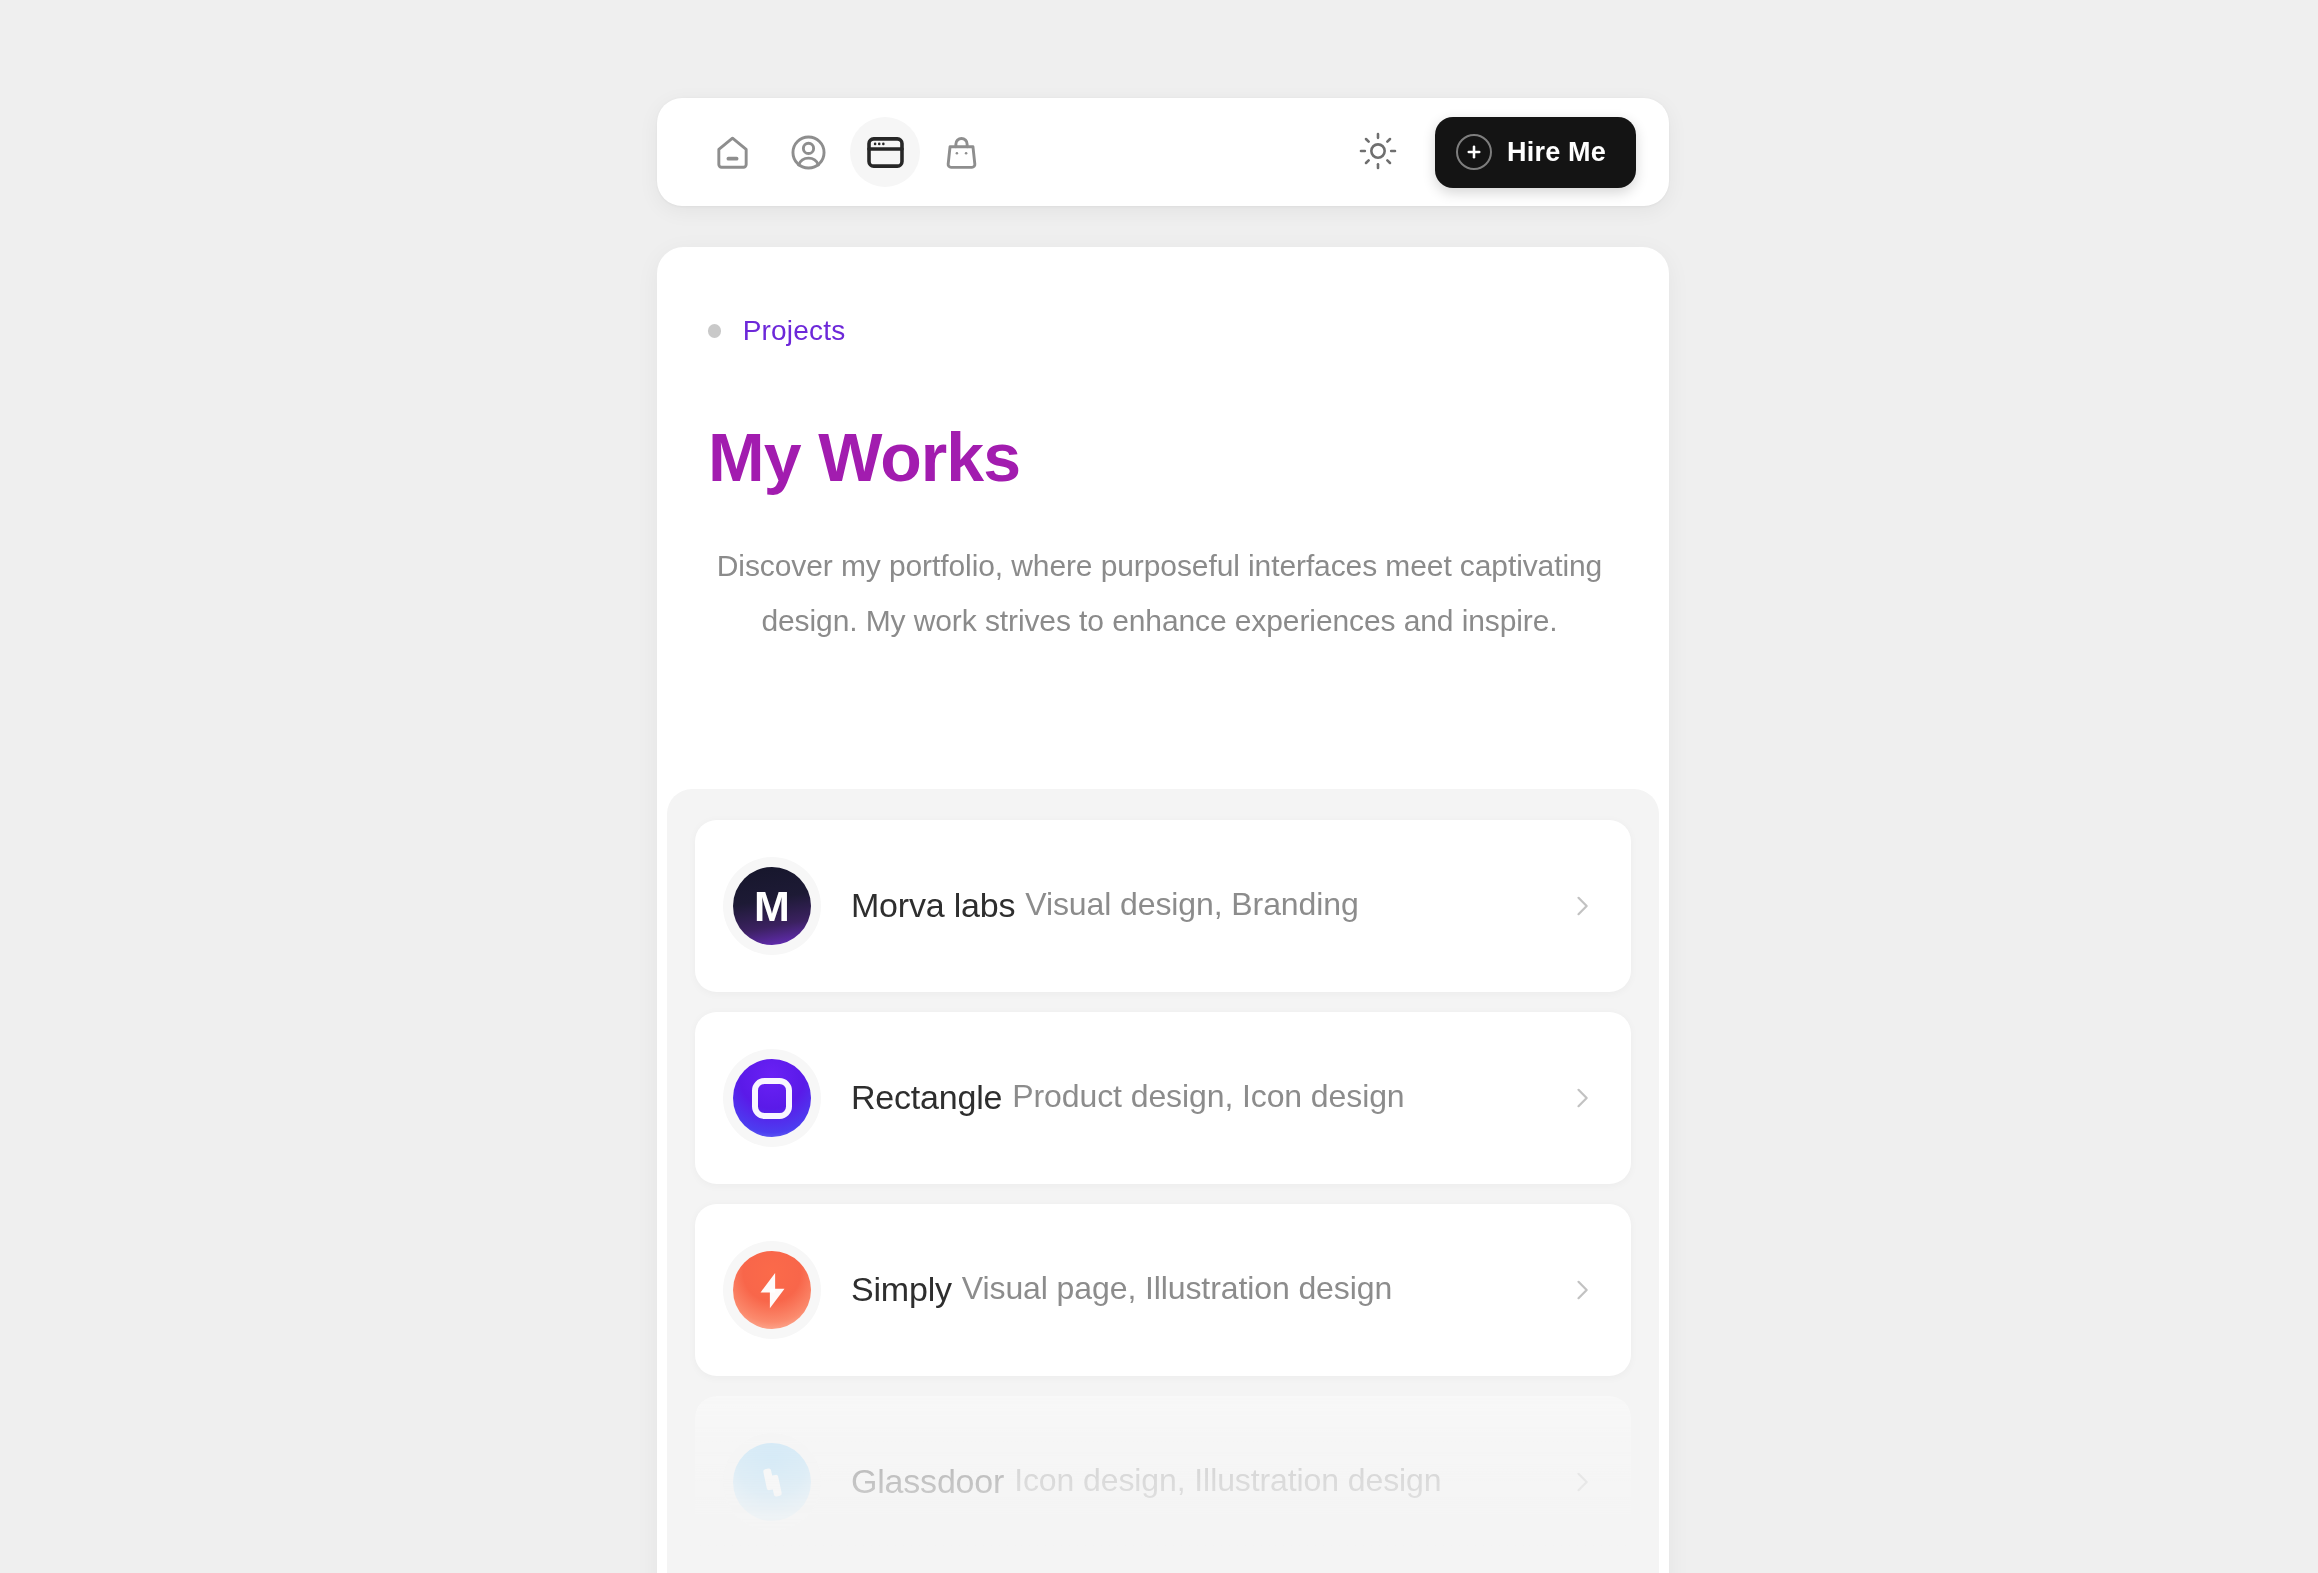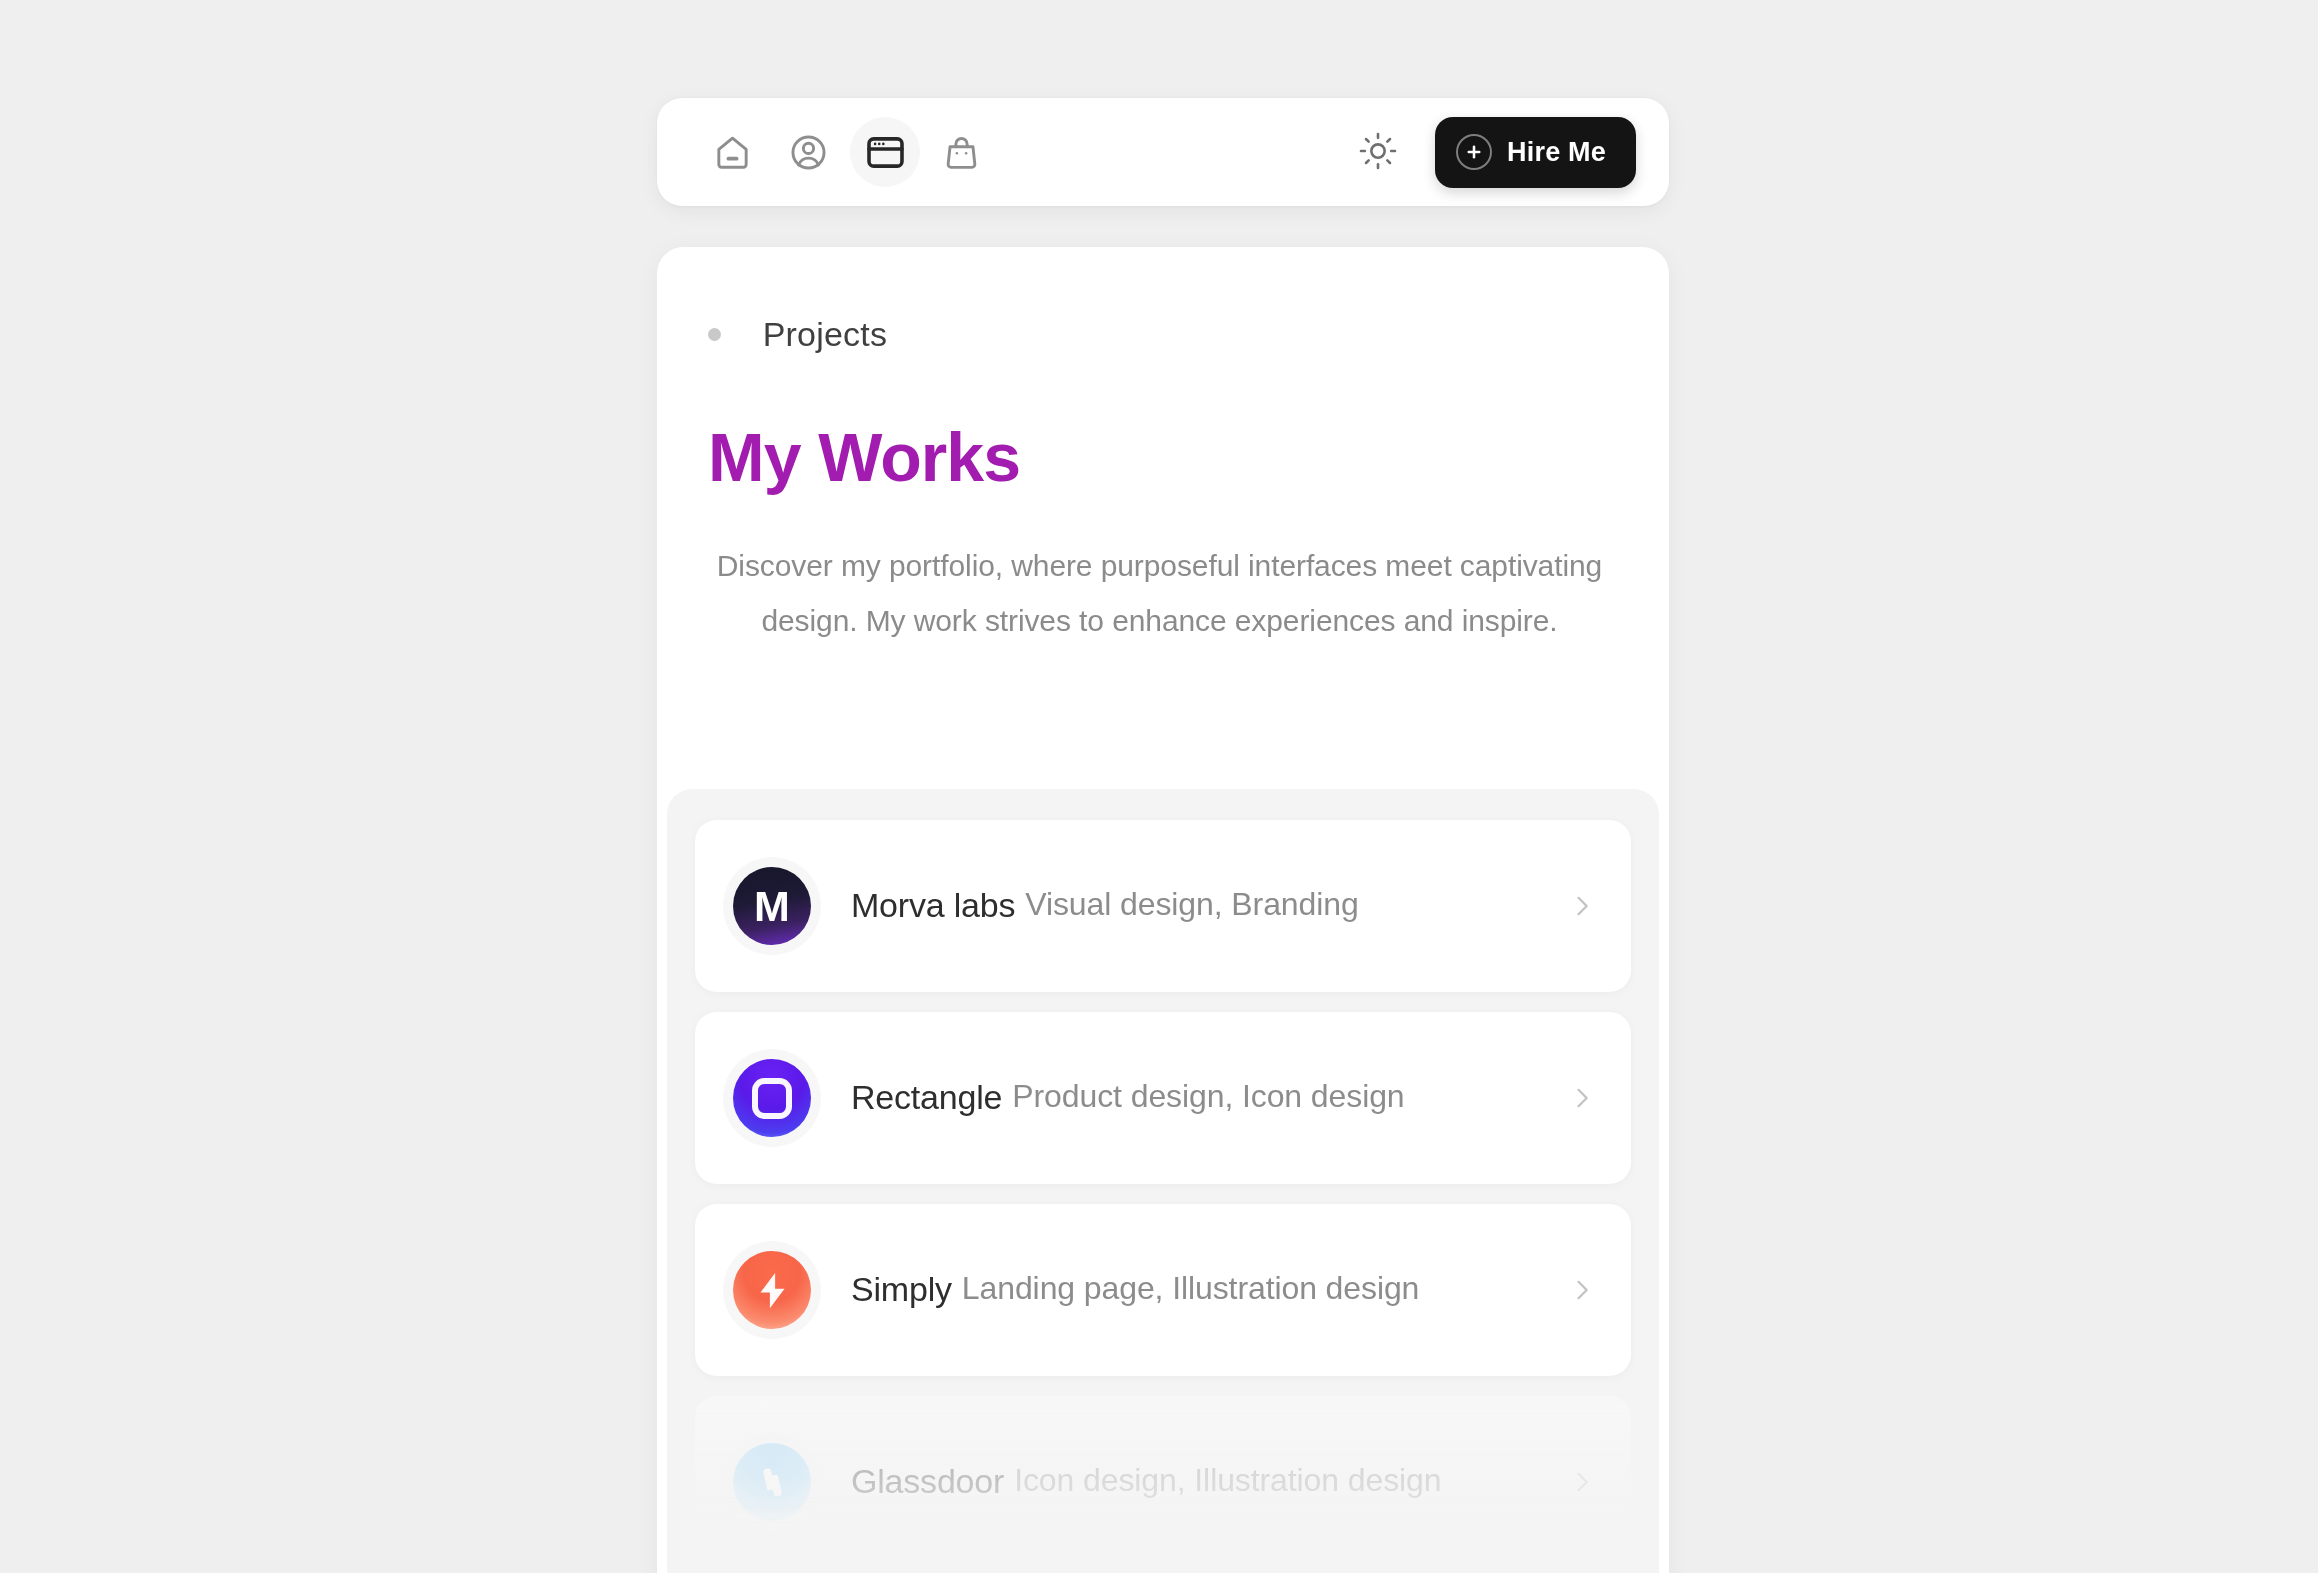--- a/index.html
+++ b/index.html
@@ -121,24 +121,23 @@
     align-items: center;
     gap: 21.5px;
   }
   .eyebrow-dot {
     width: 13.2px; height: 13.2px;
     border-radius: 50%;
     background: #c9c9c9;
     flex: 0 0 auto;
   }
   .eyebrow-label {
-    font-size: 34px;
-    color: #404040;
+    font-size: 28px;
+    color: #6d28d9;
     letter-spacing: 0.2px;
-    margin-left: 20px;
   }
 
   .page-title {
     position: absolute;
     left: 51px;
     top: 176px;
     font-size: 68px;
     font-weight: bold;
     color: #a21caf;
     letter-spacing: -1px;
@@ -398,21 +397,21 @@
         <div class="avatar-ring">
           <div class="avatar avatar-simply">
             <svg width="45" height="45" viewBox="0 0 24 24">
               <polygon points="13.4,2.6 13.4,13.0 5.6,13.0" fill="#ffffff" opacity="0.97"></polygon>
               <polygon points="10.6,21.4 10.6,11.0 18.4,11.0" fill="#ffffff" opacity="0.97"></polygon>
             </svg>
           </div>
         </div>
         <div class="project-text">
           <span class="project-name">Simply</span>
-          <span class="project-tags">Landing page, Illustration design</span>
+          <span class="project-tags">Visual page, Illustration design</span>
         </div>
         <span class="chevron">
           <svg width="28" height="28" viewBox="0 0 24 24" fill="none" stroke="#c2c2c2" stroke-width="1.9" stroke-linecap="round" stroke-linejoin="round">
             <polyline points="9,5 16,12 9,19"></polyline>
           </svg>
         </span>
       </div>
 
       <div class="project-card faded">
         <div class="avatar-ring">

